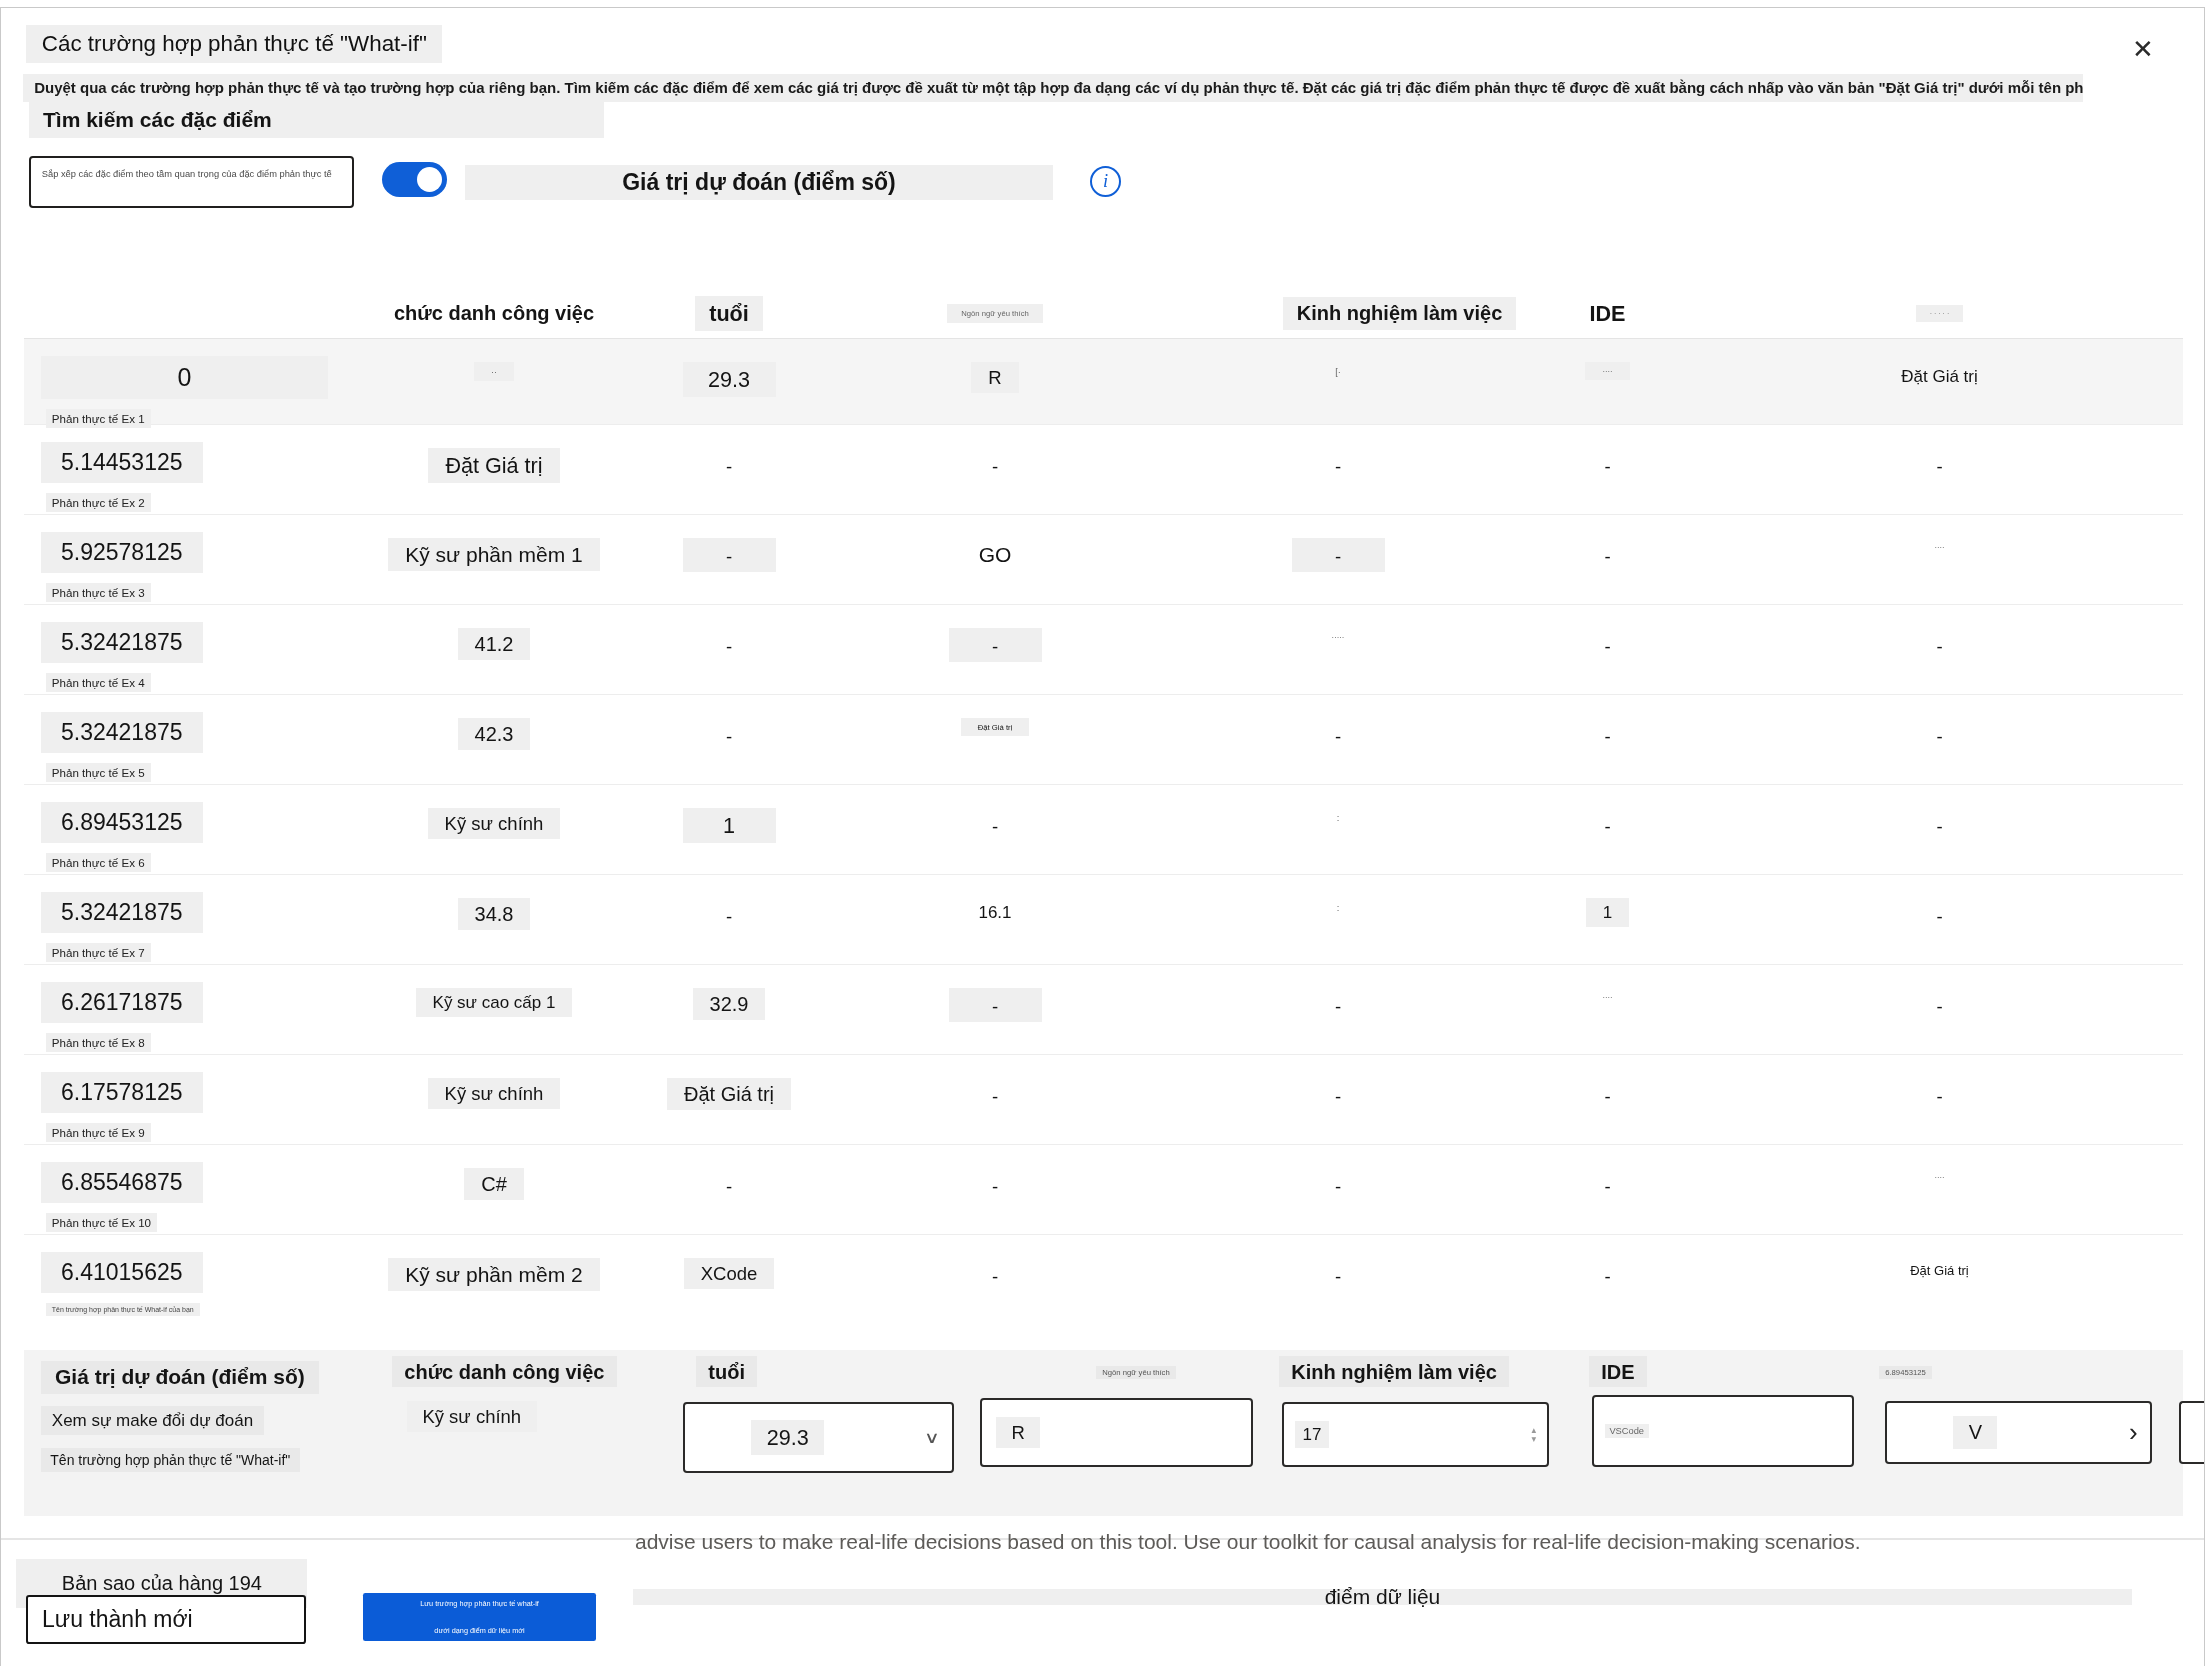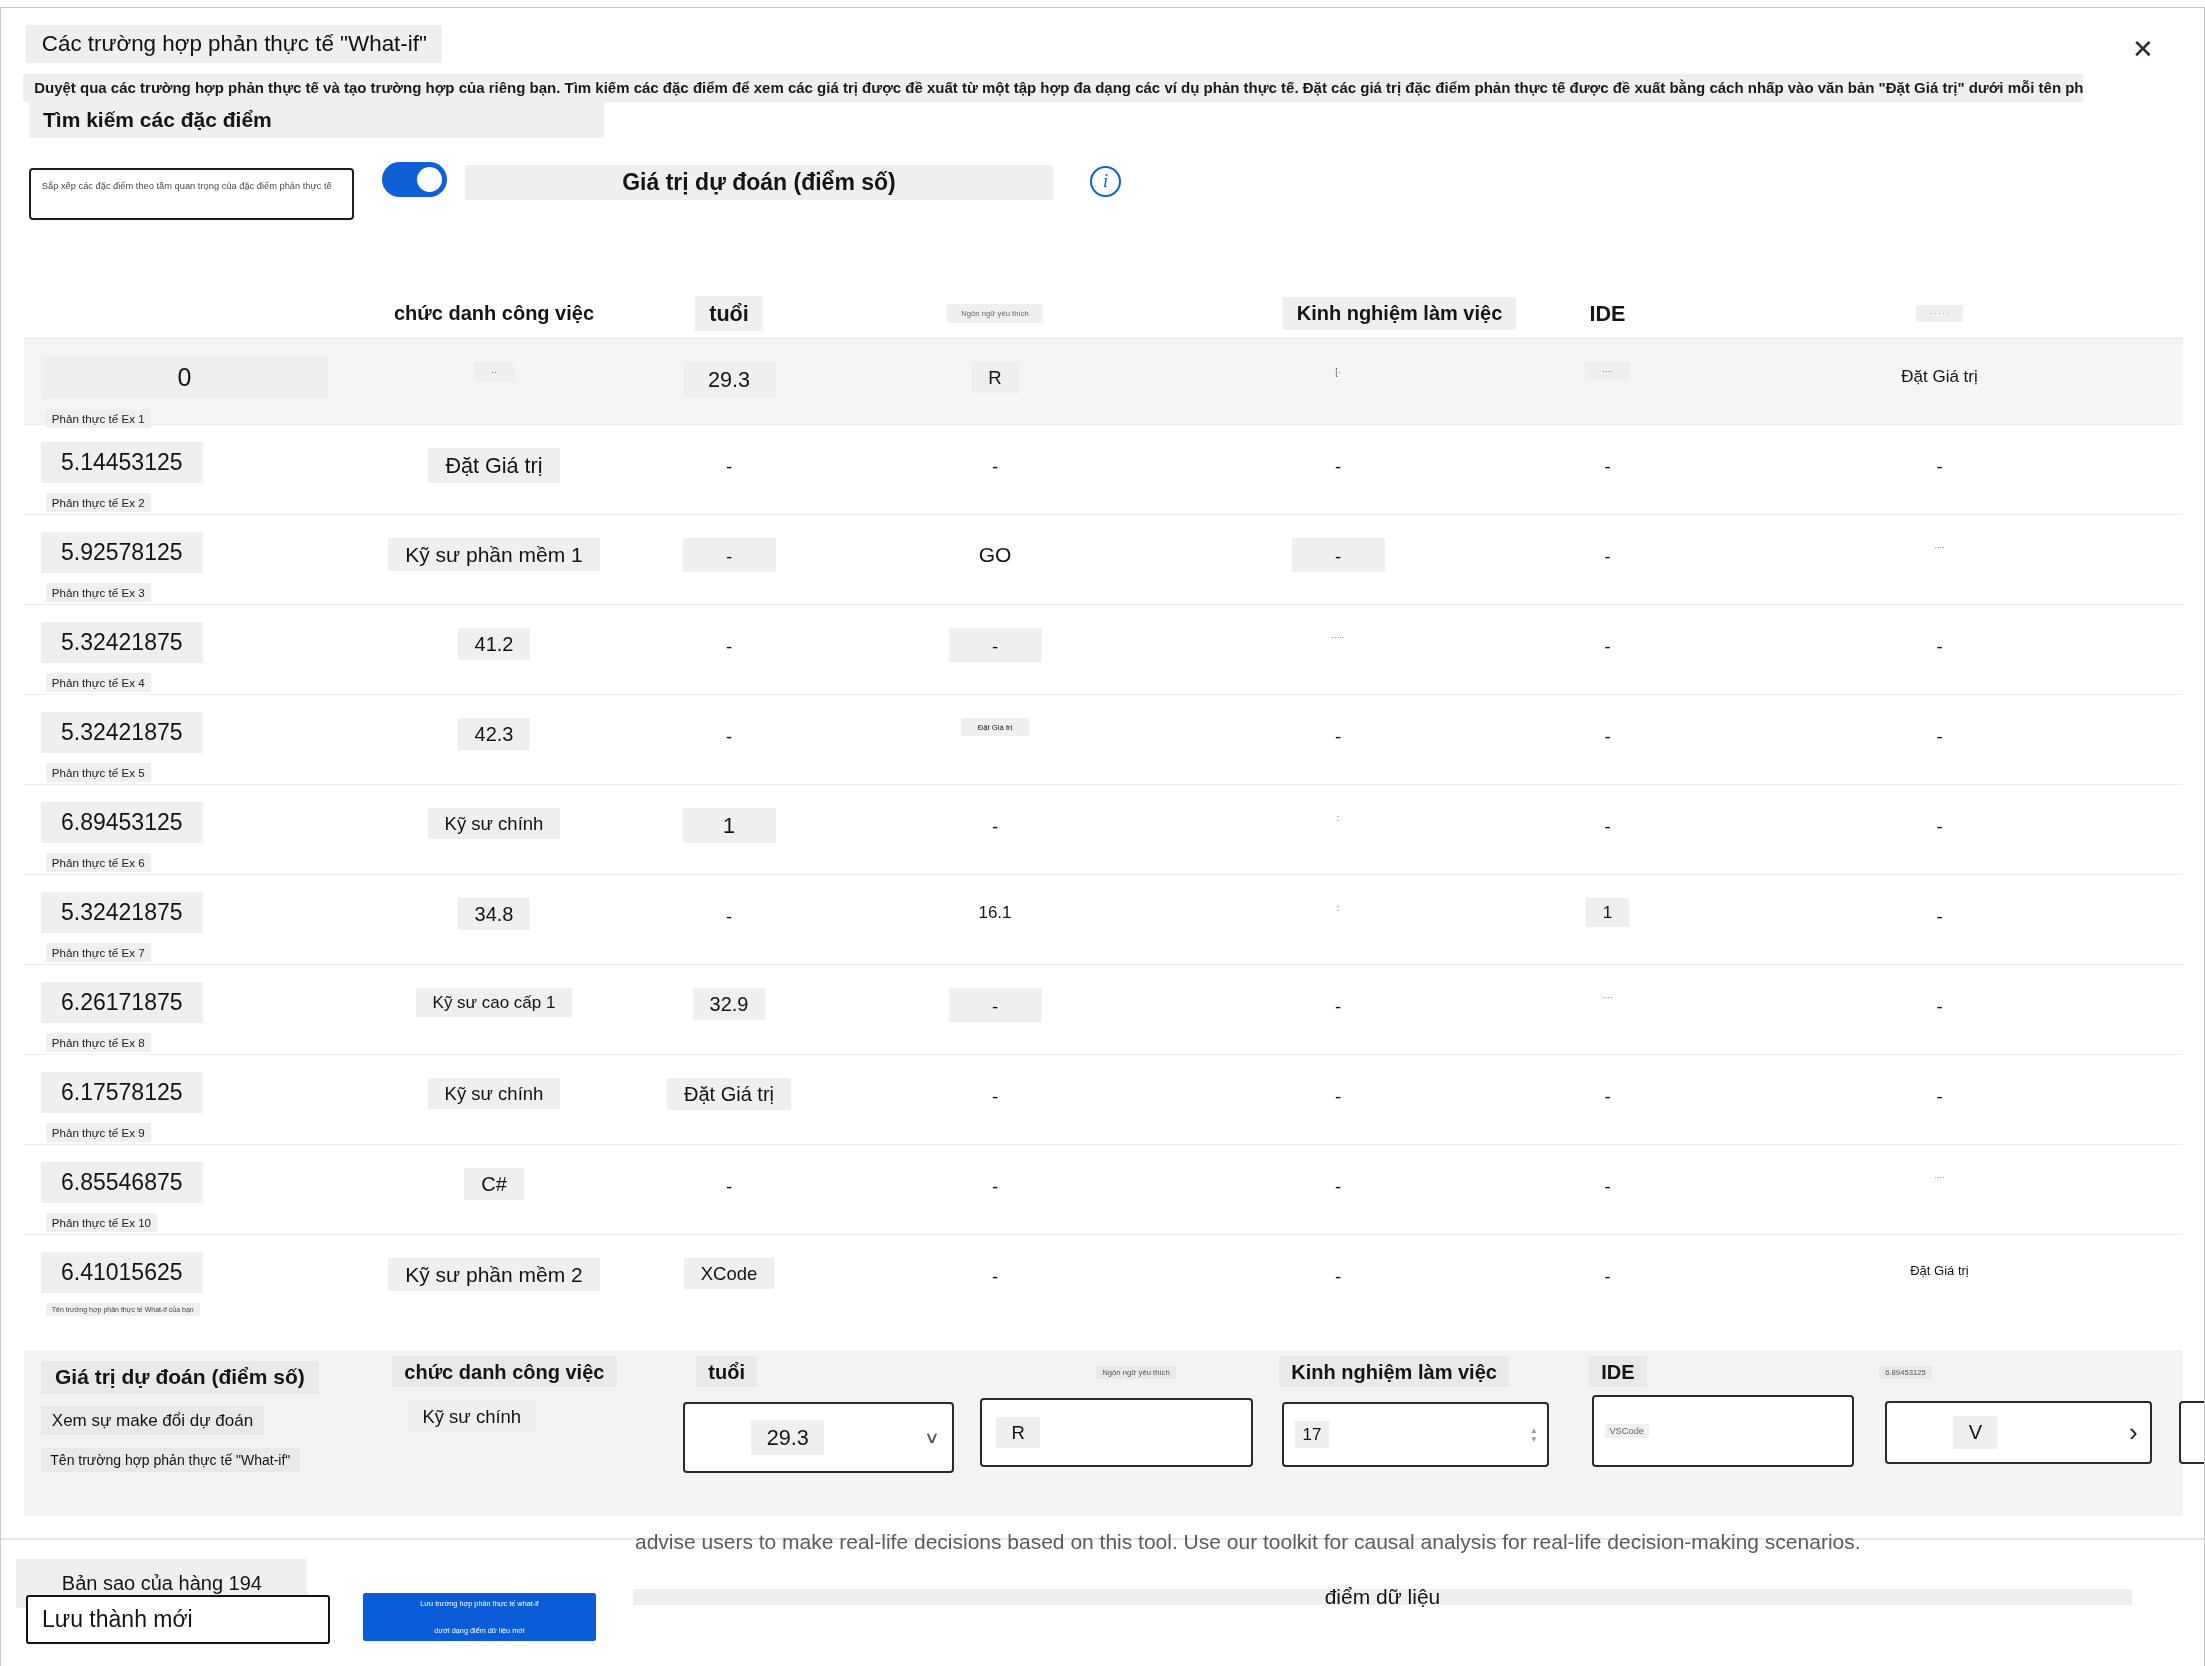--- a/index.html
+++ b/index.html
@@ -5,21 +5,21 @@
   * { margin:0; padding:0; box-sizing:border-box; }
   html,body { width:2205px; height:1666px; background:#fff; font-family:"Liberation Sans", sans-serif; color:#151515; }
   .dialog { position:relative; width:2205px; height:1666px; background:#fff; border:0.8px solid #c9c9c9; overflow:hidden;margin-top:7px; }
   .hl { background:#efefef; }
 
   
   .title { position:absolute; left:25.4px; top:17px; padding:6.2px 15.4px; font-size:22.4px; color:#111; background:#efefef; }
   .close-btn { position:absolute; right:40px; top:20px; width:42px; height:42px; font-size:26px; color:#2b2b2b; display:flex; align-items:center; justify-content:center; cursor:pointer; }
   .desc { position:absolute; left:22.4px; top:66px; width:2060px; background:#efefef; padding:5.4px 10.8px; font-size:15px; font-weight:600; color:#1b1b1b; white-space:nowrap; overflow:hidden; }
   .search-label { position:absolute; left:28px; top:94px; width:575px; background:#efefef; padding:6.2px 14px; font-size:21px; font-weight:700; color:#141414; }
-  .search-input { position:absolute; left:28px; top:160px; width:325px; height:52px; border:2.3px solid #201f1e; border-radius:3.9px; background:#fff; font-size:9.3px; color:#4a4a4a; padding:10.8px 9.3px 0 10.8px; line-height:10.8px; overflow:hidden; }
+  .search-input { position:absolute; left:28px; top:148px; width:325px; height:52px; border:2.3px solid #201f1e; border-radius:3.9px; background:#fff; font-size:9.3px; color:#4a4a4a; padding:10.8px 9.3px 0 10.8px; line-height:10.8px; overflow:hidden; }
   .toggle { position:absolute; left:381px; top:154px; width:65px; height:35px; border-radius:18px; background:#0f5fd7; cursor:pointer; }
   .toggle .knob { position:absolute; right:4.6px; top:4.6px; width:25.4px; height:25.4px; border-radius:50%; background:#fff; }
   .pred-band { position:absolute; left:464px; top:157px; width:588px; height:35px; background:#efefef; display:flex; align-items:center; justify-content:center; font-size:23px; font-weight:600; color:#141414; }
   .info-btn { position:absolute; left:1089px; top:158px; width:31px; height:31px; border:2.3px solid #0f5fd7; border-radius:50%; color:#0f5fd7; display:flex; align-items:center; justify-content:center; font-size:18.5px; font-family:"Liberation Serif", serif; font-style:italic; cursor:pointer; }
 
   
   .table { position:absolute; left:23px; top:281px; width:2159px; }
   .grid7 { display:grid; grid-template-columns:339px 262px 208px 324px 362px 177px 1fr; }
   .thead { height:49px; align-items:center; }
   .th { display:flex; justify-content:center; }
@@ -61,21 +61,21 @@
   .e-name { margin-top:12.3px; font-size:14px; background:#e9e9e9; padding:3.9px 9.3px; }
   .ctl { position:absolute; background:#fff; border:2.3px solid #2b2a29; border-radius:3.9px; display:flex; align-items:center; }
   .e-val-hl { background:#efefef; padding:4.6px 15.4px; }
   .chev { color:#555; font-size:21.6px; transform:scaleY(.75); }
   .spin { display:flex; flex-direction:column; line-height:8.5px; font-size:9.3px; color:#999; }
   .combo-arrow { font-size:26px; color:#222; }
 
   
   .divider { position:absolute; left:0; top:1530px; width:2205px; height:1.5px; background:#e5e5e5; }
   .copy-label { position:absolute; left:15.4px; top:1551px; width:291px; background:#efefef; text-align:center; font-size:20px; padding:13px 0; }
-  .name-input { position:absolute; left:25px; top:1587px; width:304px; height:49px; border:2.3px solid #141414; border-radius:3.1px; background:#fff; font-size:23px; color:#141414; display:flex; align-items:center; padding-left:14px; }
+  .name-input { position:absolute; left:25px; top:1587px; width:280px; height:49px; border:2.3px solid #141414; border-radius:3.1px; background:#fff; font-size:23px; color:#141414; display:flex; align-items:center; padding-left:14px; }
   .save-btn { position:absolute; left:362px; top:1585px; width:233px; height:48px; background:#0b5cd7; border-radius:2.3px; color:#fff; display:flex; flex-direction:column; align-items:center; justify-content:center; gap:19px; cursor:pointer; }
   .save-btn span { font-size:7.3px; line-height:7.7px; white-space:nowrap; }
   .dp-band { position:absolute; left:632px; top:1581px; width:1499px; height:16px; background:#efefef; display:flex; align-items:center; justify-content:center; font-size:21px; color:#141414; }
   .disclaimer { position:absolute; left:634px; top:1522px; font-size:21px; color:#5d5b58; }
 </style>
 </head>
 <body>
 
 <div class="dialog">
 

